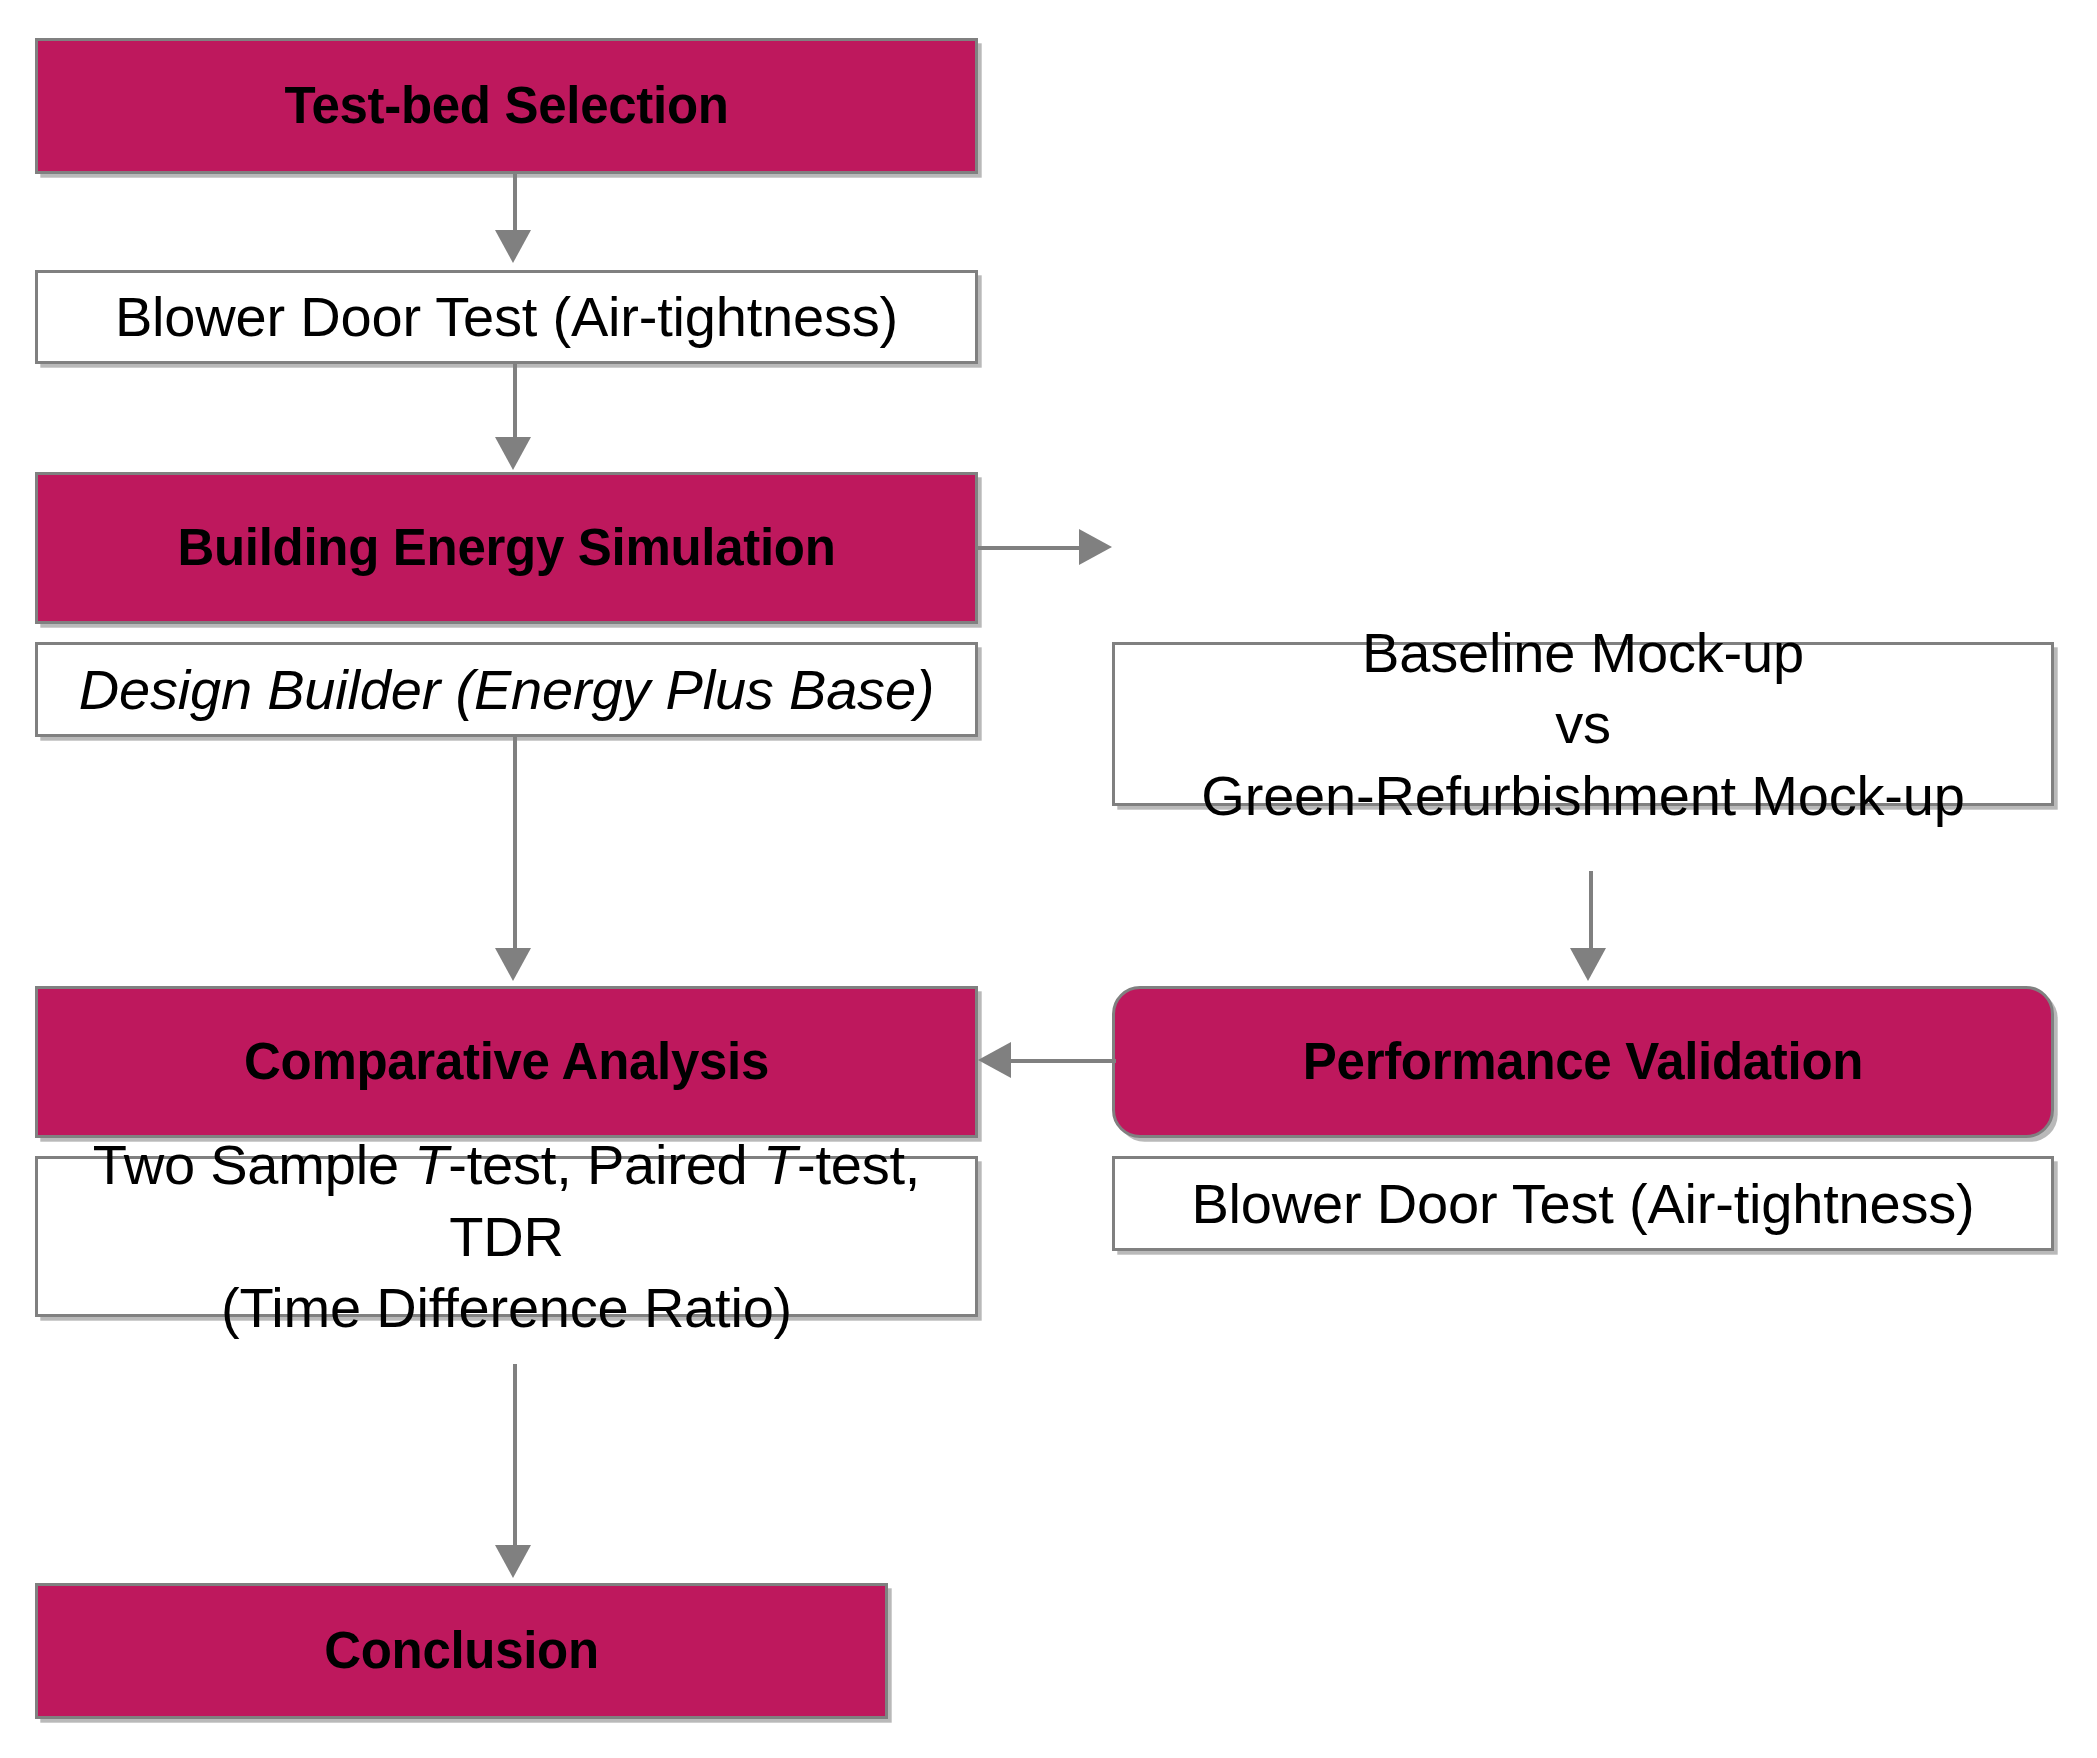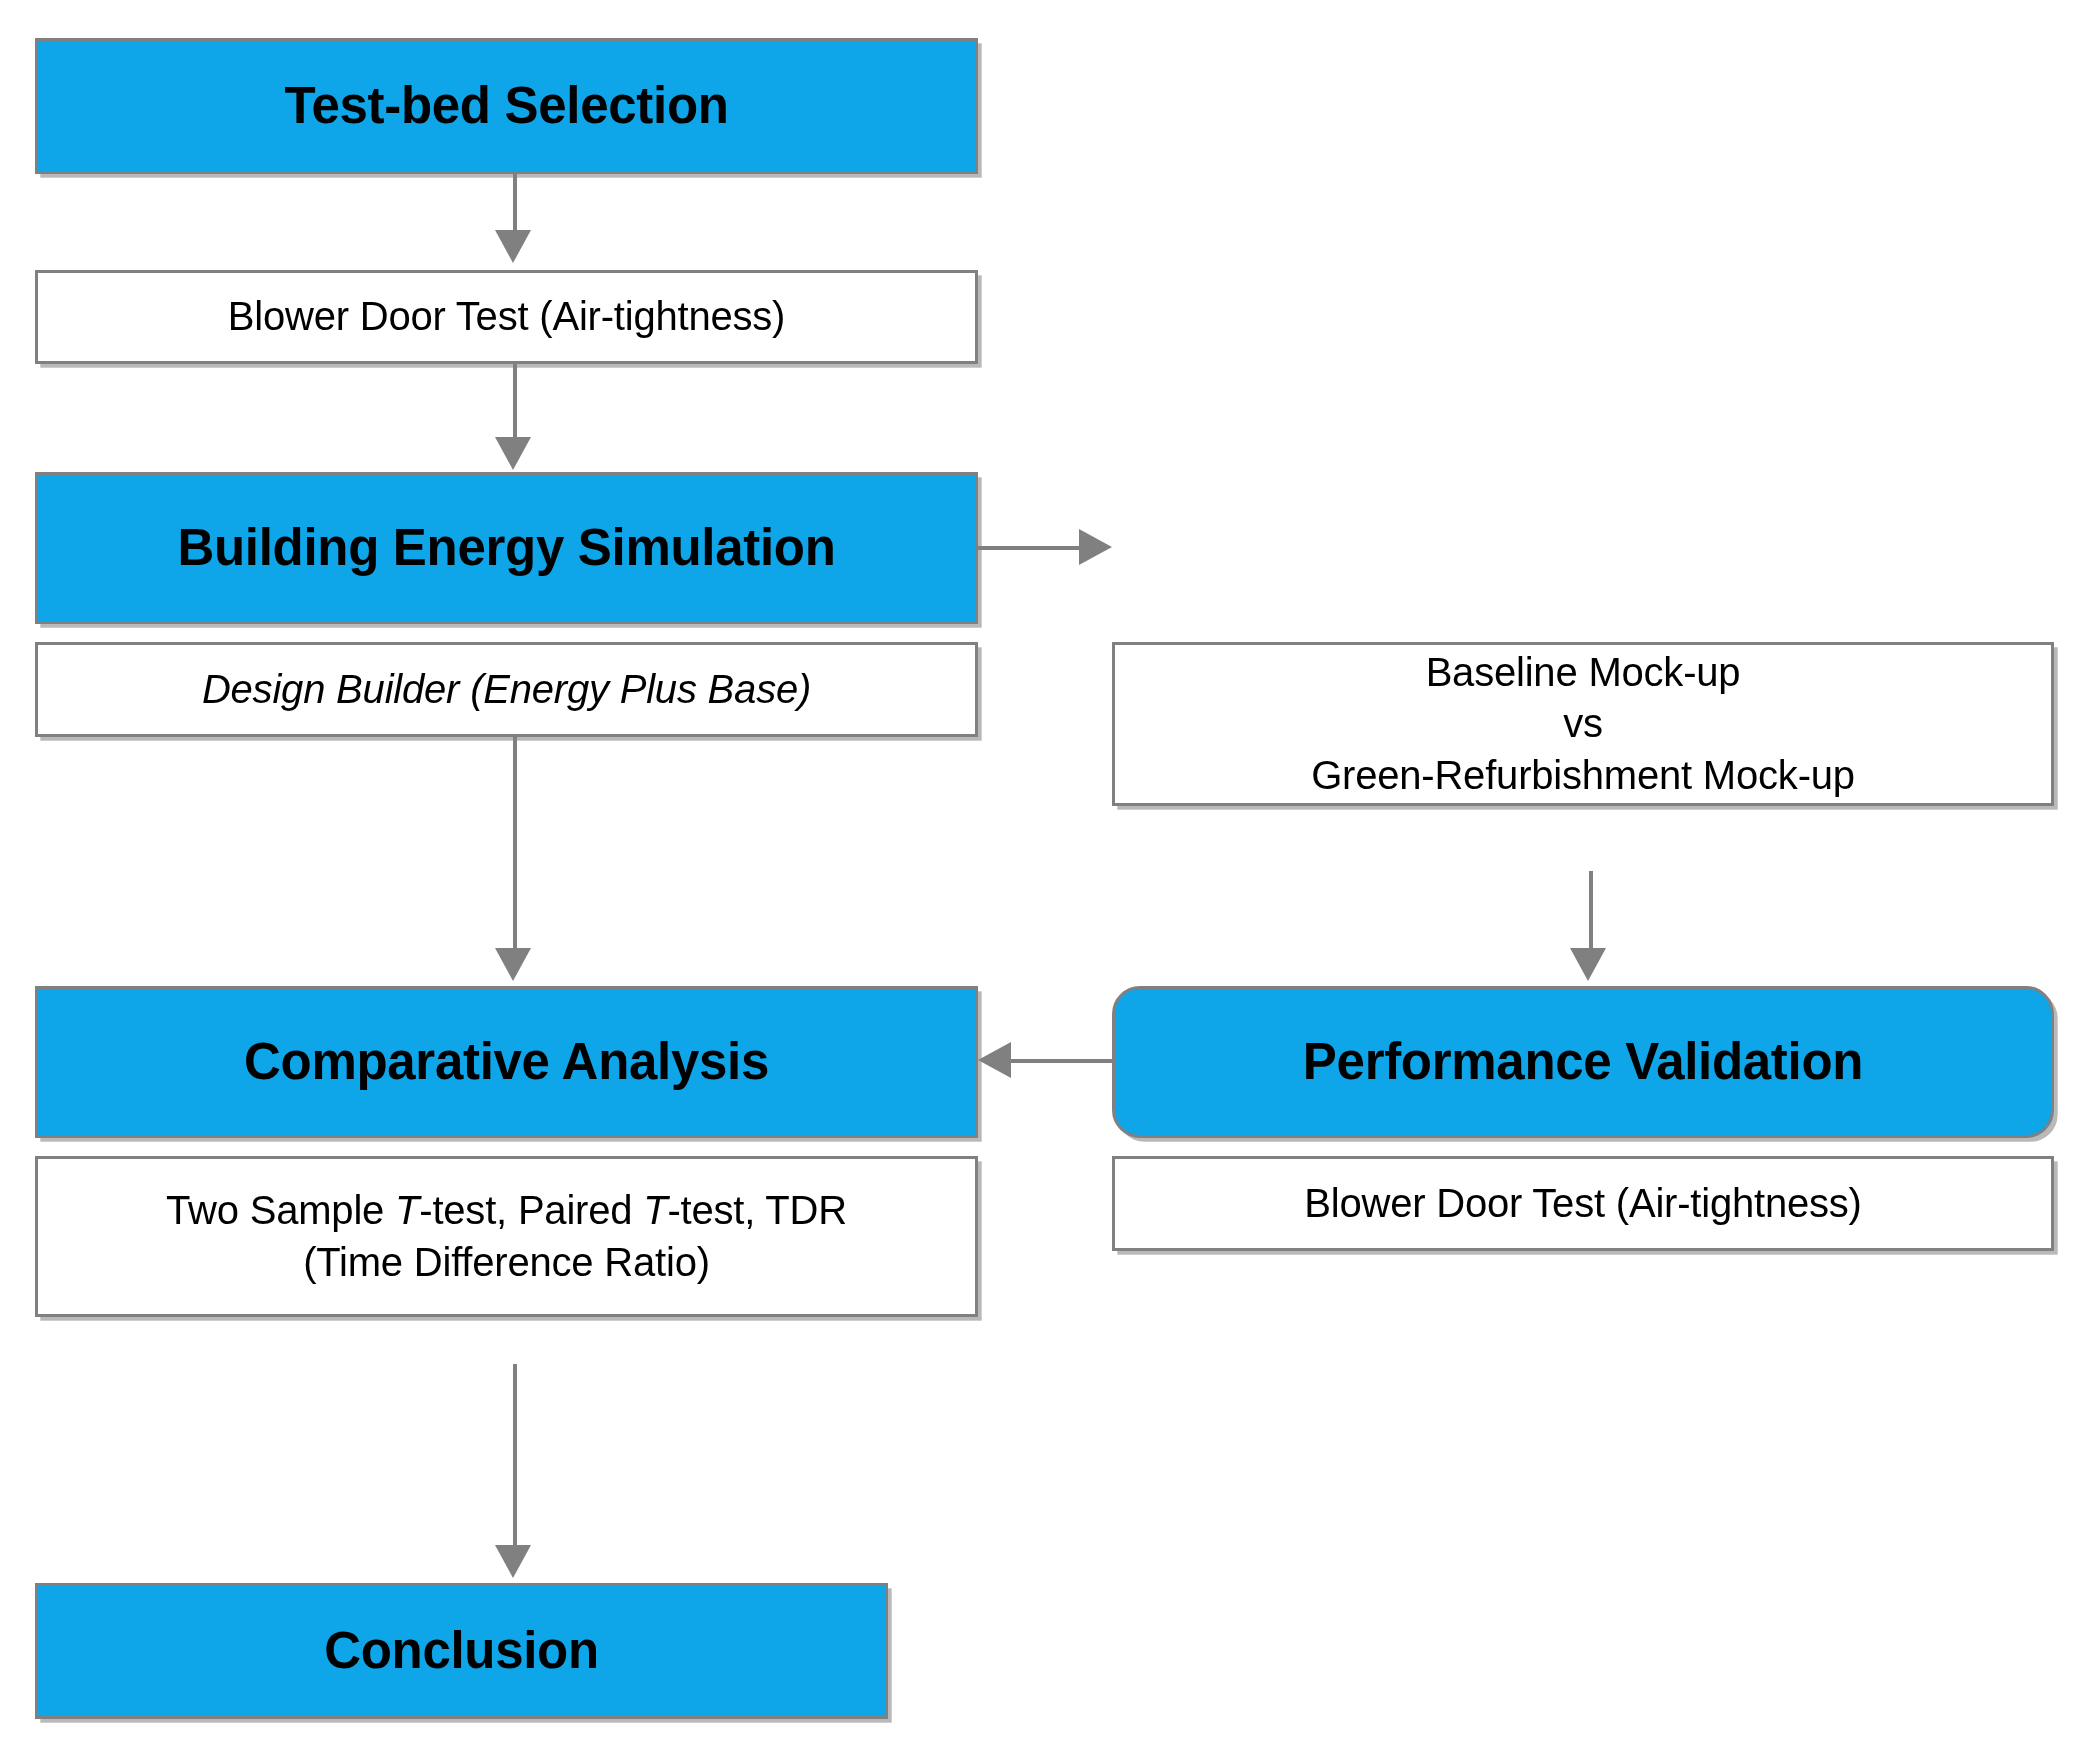--- a/index.html
+++ b/index.html
@@ -26,31 +26,31 @@
     background: #ffffff;
     display: flex;
     align-items: center;
     justify-content: center;
     text-align: center;
     line-height: 1.28;
     padding: 3px 13.6px;
     box-shadow: 4.5px 4.5px 0 -0.8px rgba(128,128,128,0.55);
   }
   .node.header {
-    background: #0ea5e9;
+    background: #be185d;
     font-weight: bold;
   }
   .node .txt {
     display: block;
     width: 100%;
     white-space: pre-line;
   }
   
   .fs-head   { font-size: 51px; letter-spacing: -0.3px; }
-  .fs-body   { font-size: 40px; letter-spacing: -0.2px; text-align: center; }
+  .fs-body   { font-size: 56px; letter-spacing: -0.2px; text-align: center; }
 
   
   .vline {
     position: absolute;
     background: #808080;
     width: 3.8px;
   }
   .hline {
     position: absolute;
     background: #808080;

